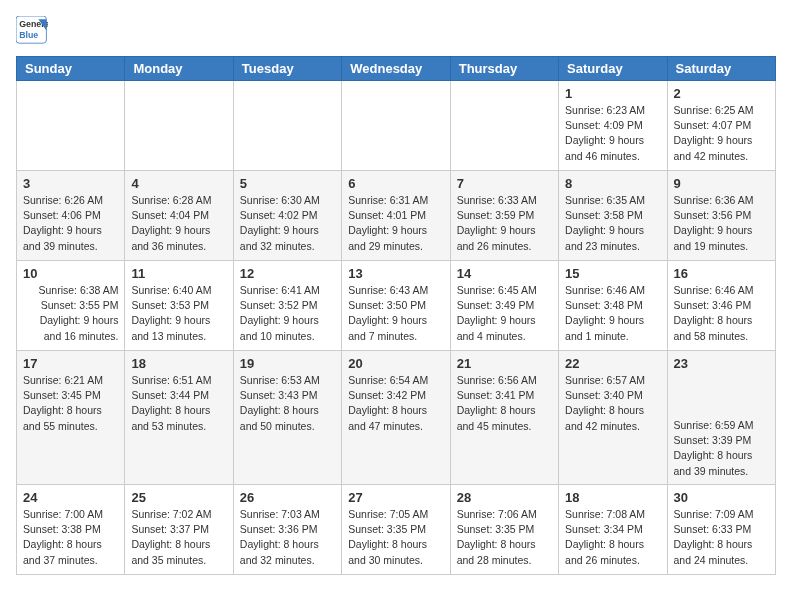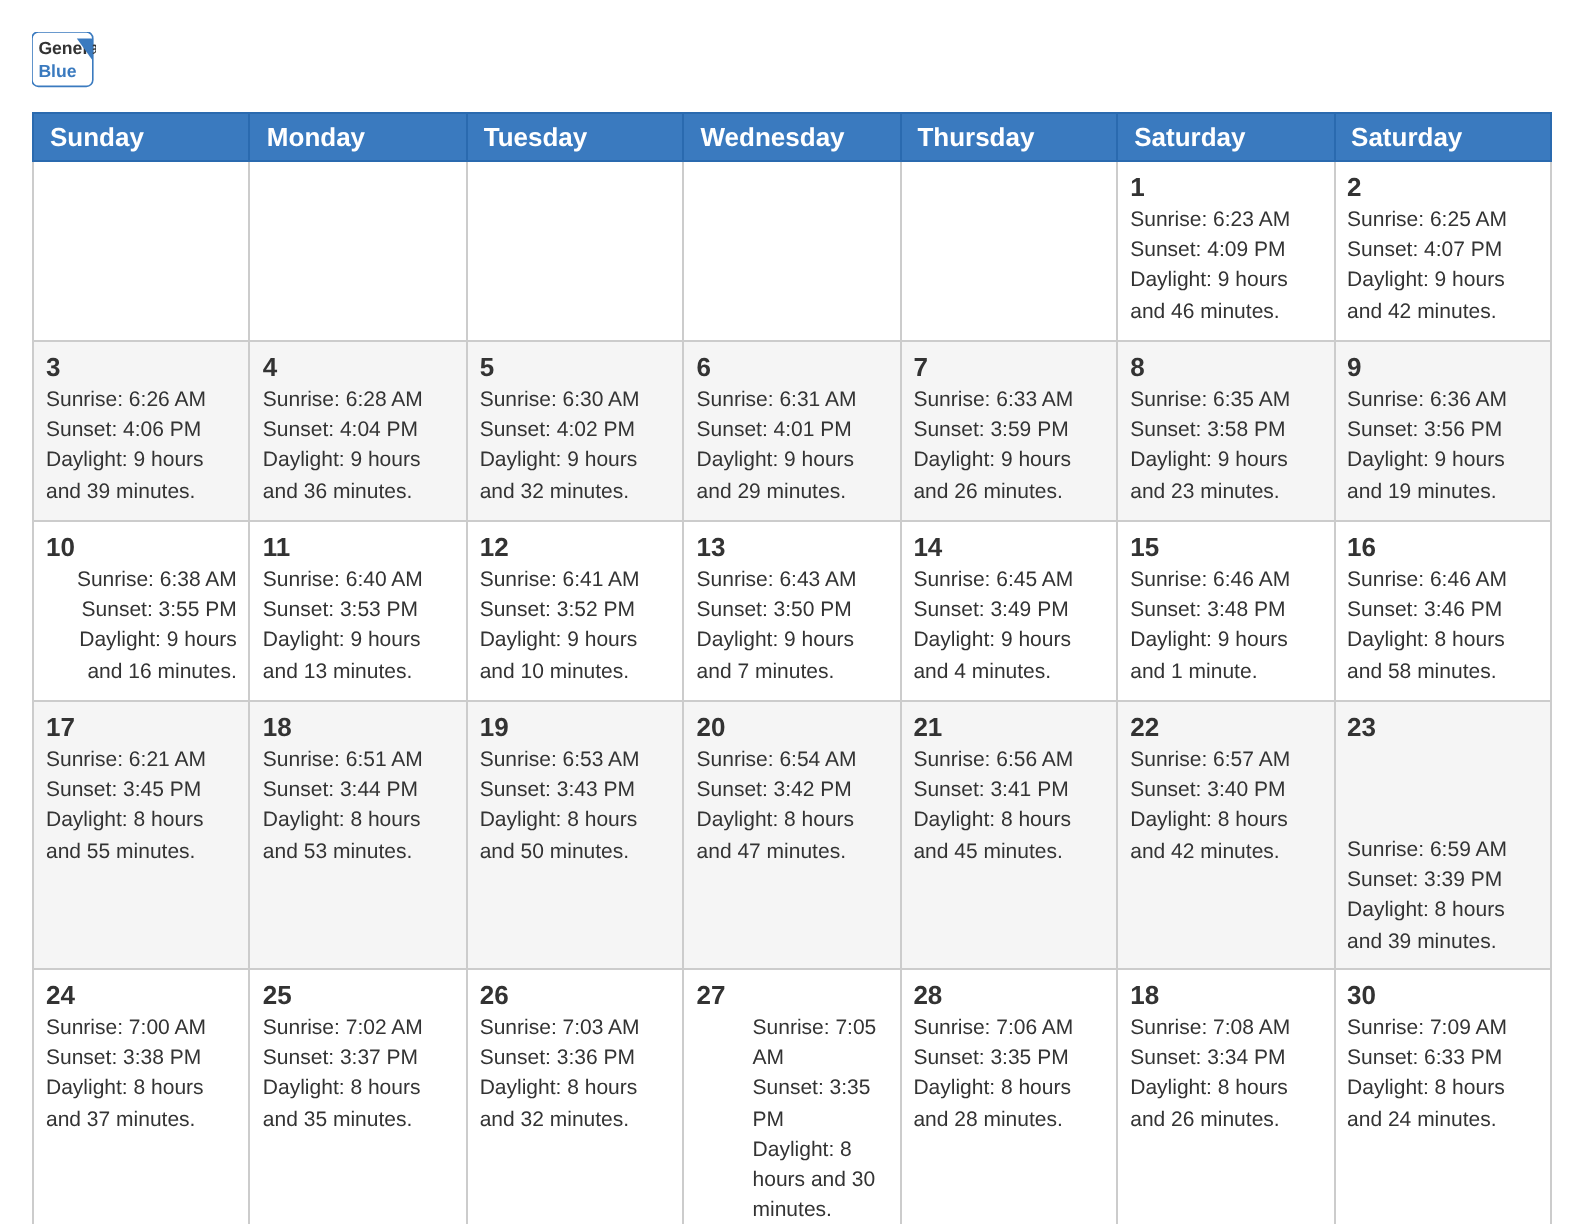--- a/index.html
+++ b/index.html
@@ -274,21 +274,21 @@
 Daylight: 8 hours and 35 minutes.</div>
         </td>
         <td>
           <span class="day-number">26</span>
           <div class="day-info" style="white-space: pre-line;">Sunrise: 7:03 AM
 Sunset: 3:36 PM
 Daylight: 8 hours and 32 minutes.</div>
         </td>
         <td>
           <span class="day-number">27</span>
-          <div class="day-info" style="white-space: pre-line; margin-left: 28px;">Sunrise: 7:05 AM
+          <div class="day-info" style="white-space: pre-line;">Sunrise: 7:05 AM
 Sunset: 3:35 PM
 Daylight: 8 hours and 30 minutes.</div>
         </td>
         <td>
           <span class="day-number">28</span>
           <div class="day-info" style="white-space: pre-line;">Sunrise: 7:06 AM
 Sunset: 3:35 PM
 Daylight: 8 hours and 28 minutes.</div>
         </td>
         <td>

